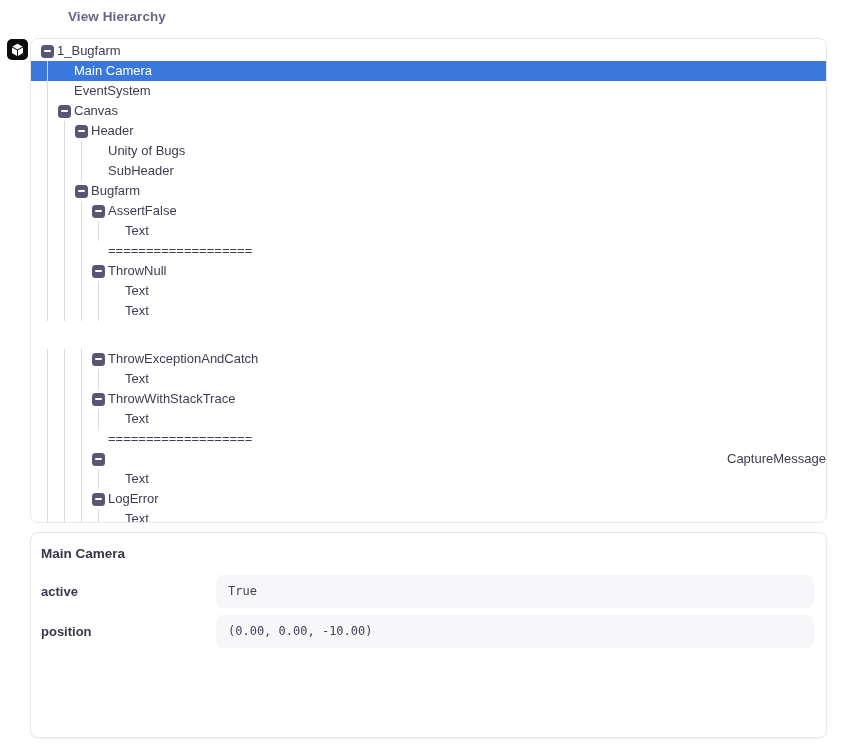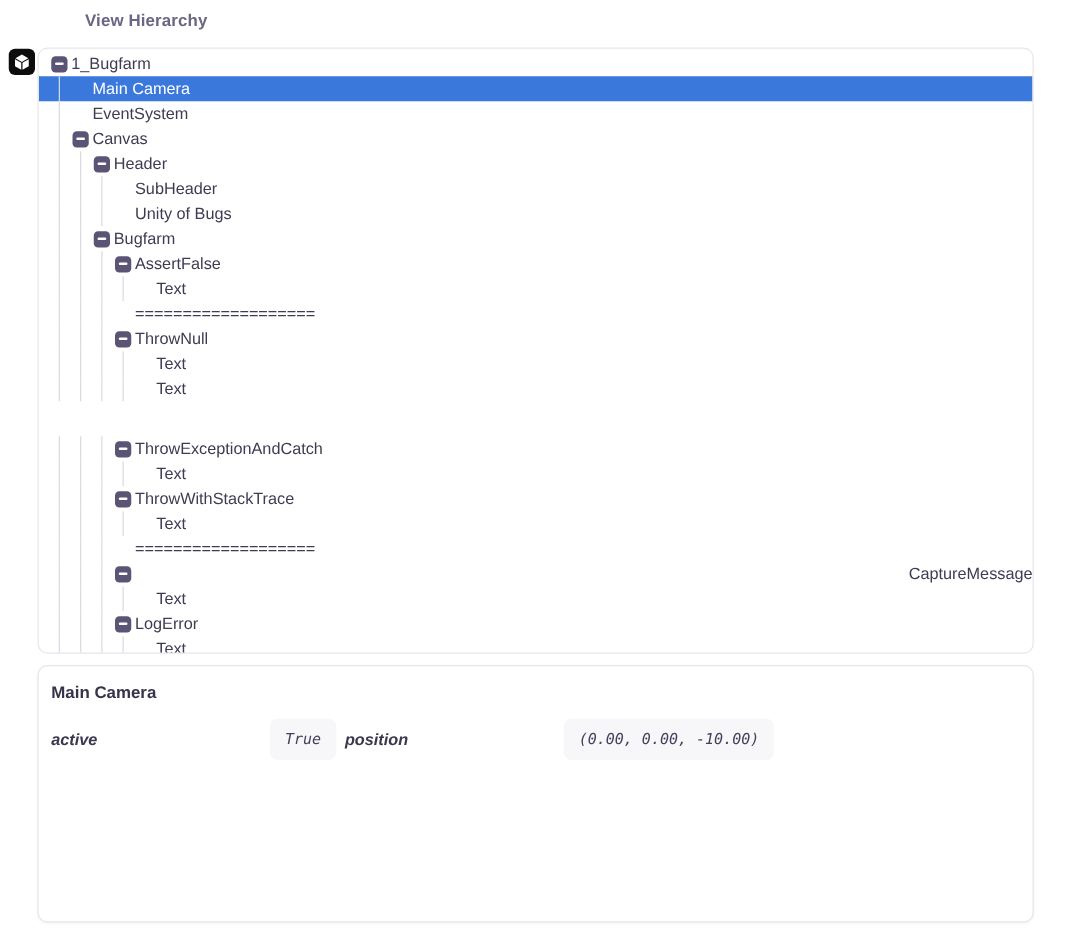--- a/index.html
+++ b/index.html
@@ -62,21 +62,21 @@
     width: 797px; height: 206px;
     border: 1px solid #e7e6ec; border-radius: 8px;
     background: #ffffff;
     box-shadow: 0 1px 2px rgba(40,35,70,.05);
     padding: 10px 12px 10px 10px;
   }
   .details-title {
     font-size: 13.5px; font-weight: 700; color: #37334b;
     padding: 3px 0 0 0; margin-bottom: 14px;
   }
-  .detail-rows { display: flex; flex-direction: row; gap: 7px; font-style: italic; }
+  .detail-rows { display: flex; flex-direction: column; gap: 7px; }
   .detail-row { display: flex; align-items: stretch; }
   .detail-label {
     width: 175px; flex: none;
     font-size: 13px; font-weight: 700; color: #3b374e;
     padding-top: 9px;
   }
   .detail-value {
     flex: 1; background: #f7f7f9; border-radius: 6px;
     font-family: "DejaVu Sans Mono", monospace;
     font-size: 12px; line-height: 17px; color: #45415c;
@@ -119,27 +119,27 @@
       <div class="tree-row">
         <span class="guide" style="left: 16px;"></span>
         <span class="guide" style="left: 33px;"></span>
         <span class="collapse" style="left: 44px;"></span>
         <span class="tree-label" style="padding-left: 60px;">Header</span>
       </div>
       <div class="tree-row">
         <span class="guide" style="left: 16px;"></span>
         <span class="guide" style="left: 33px;"></span>
         <span class="guide" style="left: 50px;"></span>
+        <span class="tree-label" style="padding-left: 77px;">Unity of Bugs</span>
+      </div>
+      <div class="tree-row">
+        <span class="guide" style="left: 16px;"></span>
+        <span class="guide" style="left: 33px;"></span>
+        <span class="guide" style="left: 50px;"></span>
         <span class="tree-label" style="padding-left: 77px;">SubHeader</span>
-      </div>
-      <div class="tree-row">
-        <span class="guide" style="left: 16px;"></span>
-        <span class="guide" style="left: 33px;"></span>
-        <span class="guide" style="left: 50px;"></span>
-        <span class="tree-label" style="padding-left: 77px;">Unity of Bugs</span>
       </div>
       <div class="tree-row">
         <span class="guide" style="left: 16px;"></span>
         <span class="guide" style="left: 33px;"></span>
         <span class="collapse" style="left: 44px;"></span>
         <span class="tree-label" style="padding-left: 60px;">Bugfarm</span>
       </div>
       <div class="tree-row">
         <span class="guide" style="left: 16px;"></span>
         <span class="guide" style="left: 33px;"></span>

